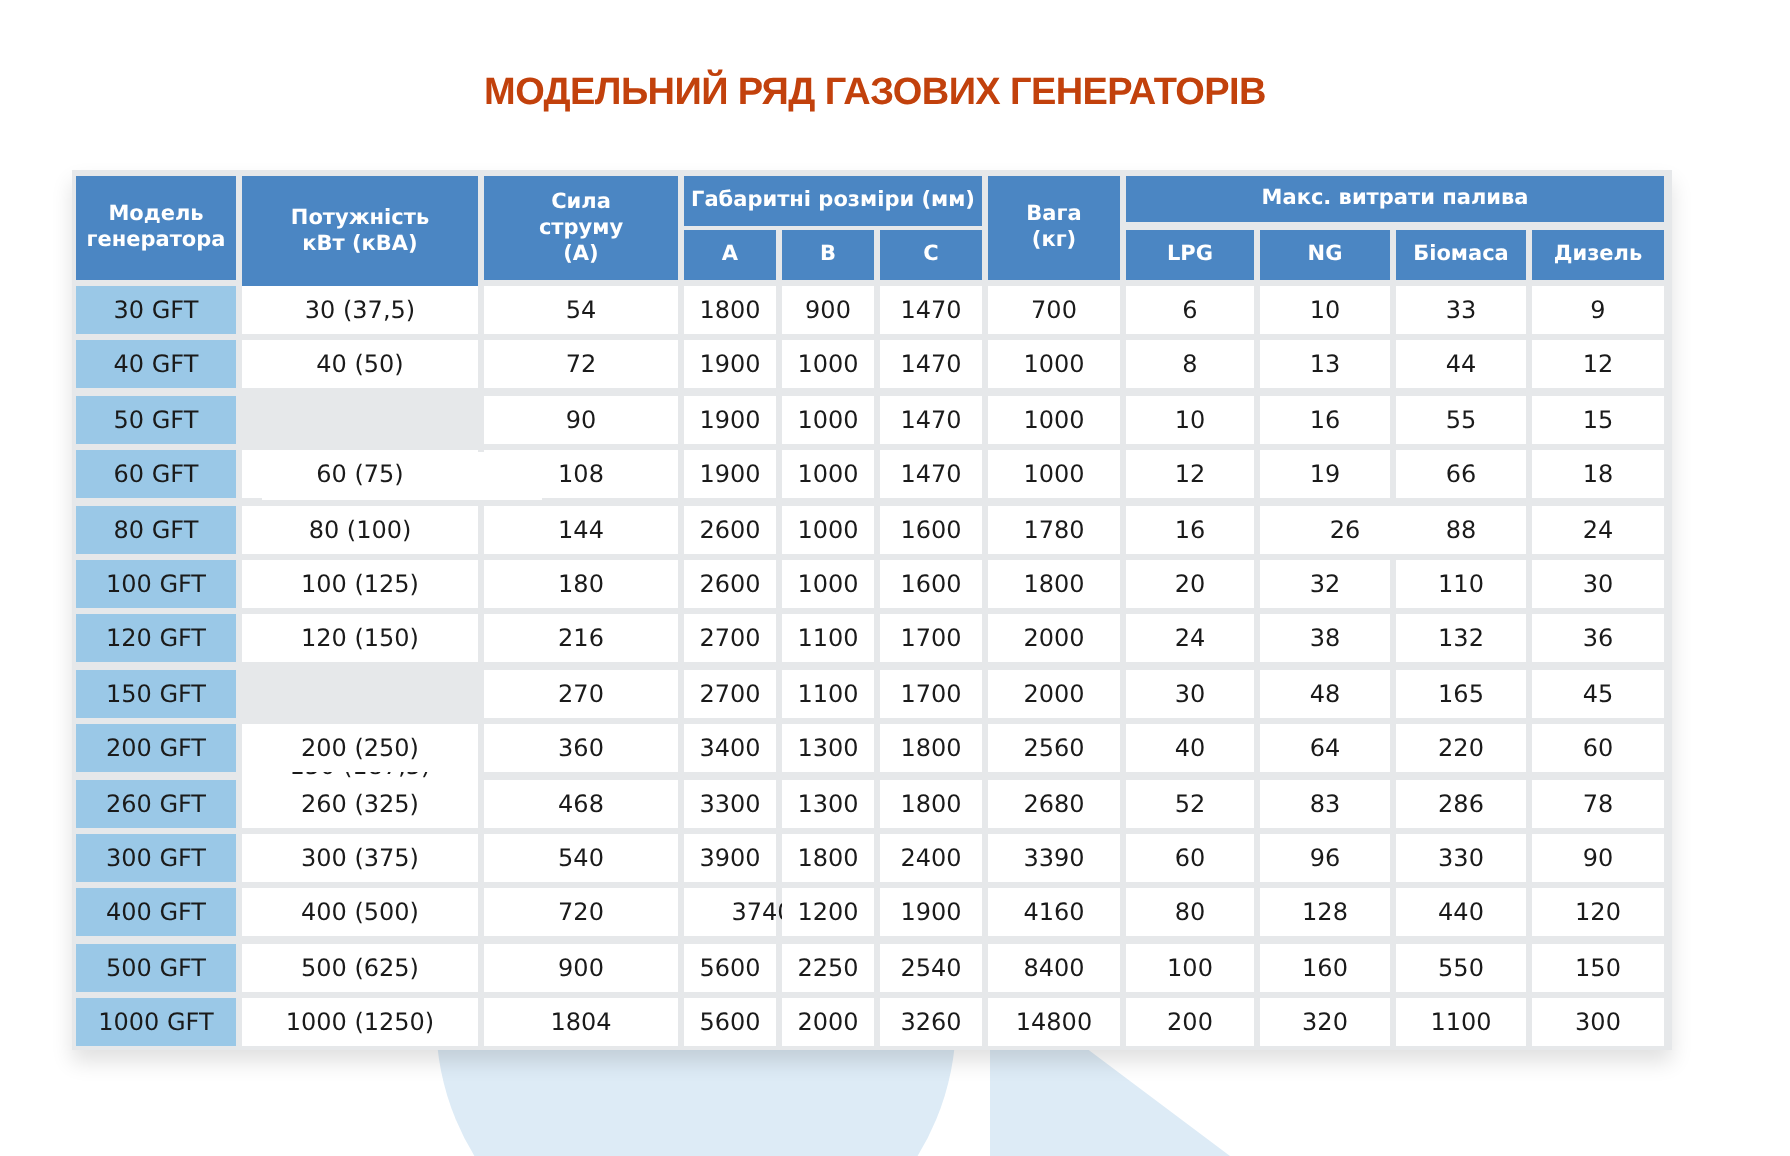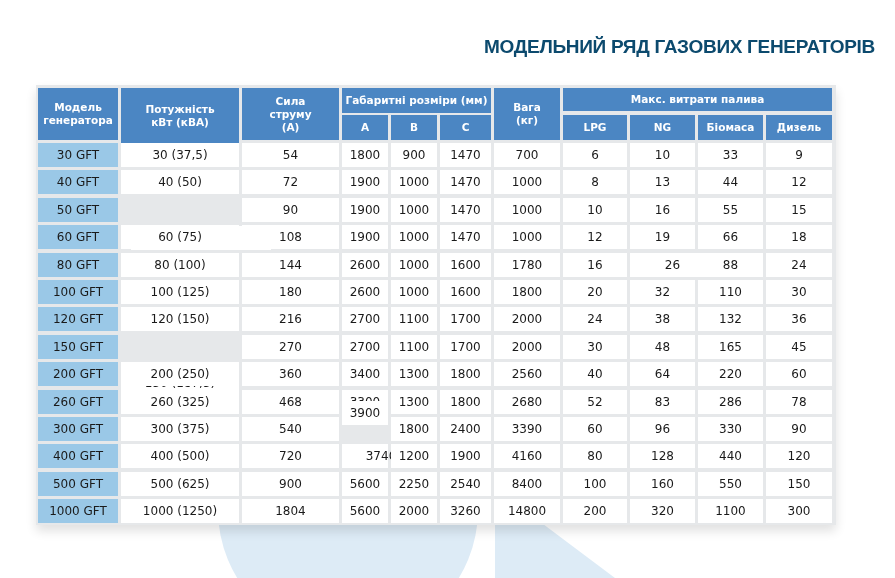--- a/index.html
+++ b/index.html
@@ -12,23 +12,23 @@
     .bg-circle {
       left: 218px; top: 380px; width: 260px; height: 260px; border-radius: 50%;
       background: #ddebf6;
     }
     .bg-tri {
       position: absolute; left: 495px; top: 515px; width: 120px; height: 63px;
       background: #ddebf6;
       clip-path: polygon(0 0, 30% 0, 100% 100%, 0 100%);
     }
     .title {
-      position: absolute; left: 0; top: 36px; width: 875px; text-align: right;
+      position: absolute; left: 0; top: 36px; width: 875px; text-align: center;
       font-family: "Liberation Sans", sans-serif; font-weight: bold; font-size: 19px;
-      color: #0c4a6e; letter-spacing: -0.3px;
+      color: #c2410c; letter-spacing: -0.3px;
     }
     .tbl {
       position: absolute; left: 36px; top: 85px; width: 800px; height: 440px;
       background: #e6e8ea;
       box-shadow: 0 6px 10px rgba(0,0,0,0.12);
     }
     .cell {
       position: absolute; display: flex; align-items: center; justify-content: center;
       text-align: center; box-sizing: border-box;
     }
@@ -166,21 +166,21 @@
     <div class="cell bd" style="left: 355px; top: 305px; width: 46px; height: 24px;">1300</div>
     <div class="cell bd" style="left: 404px; top: 305px; width: 51px; height: 24px;">1800</div>
     <div class="cell bd" style="left: 458px; top: 305px; width: 66px; height: 24px;">2680</div>
     <div class="cell bd" style="left: 527px; top: 305px; width: 64px; height: 24px;">52</div>
     <div class="cell bd" style="left: 594px; top: 305px; width: 65px; height: 24px;">83</div>
     <div class="cell bd" style="left: 662px; top: 305px; width: 65px; height: 24px;">286</div>
     <div class="cell bd" style="left: 730px; top: 305px; width: 66px; height: 24px;">78</div>
     <div class="cell mdl" style="left: 2px; top: 332px; width: 80px; height: 24px;">300 GFT</div>
     <div class="cell bd" style="left: 85px; top: 332px; width: 118px; height: 24px;">300 (375)</div>
     <div class="cell bd" style="left: 206px; top: 332px; width: 97px; height: 24px;">540</div>
-    <div class="cell bd" style="left: 306px; top: 316px; width: 46px; height: 24px;">3900</div>
+    <div class="cell bd" style="left: 306px; top: 332px; width: 46px; height: 24px;">3900</div>
     <div class="cell bd" style="left: 355px; top: 332px; width: 46px; height: 24px;">1800</div>
     <div class="cell bd" style="left: 404px; top: 332px; width: 51px; height: 24px;">2400</div>
     <div class="cell bd" style="left: 458px; top: 332px; width: 66px; height: 24px;">3390</div>
     <div class="cell bd" style="left: 527px; top: 332px; width: 64px; height: 24px;">60</div>
     <div class="cell bd" style="left: 594px; top: 332px; width: 65px; height: 24px;">96</div>
     <div class="cell bd" style="left: 662px; top: 332px; width: 65px; height: 24px;">330</div>
     <div class="cell bd" style="left: 730px; top: 332px; width: 66px; height: 24px;">90</div>
     <div class="cell mdl" style="left: 2px; top: 359px; width: 80px; height: 24px;">400 GFT</div>
     <div class="cell bd" style="left: 85px; top: 359px; width: 118px; height: 24px;">400 (500)</div>
     <div class="cell bd" style="left: 206px; top: 359px; width: 97px; height: 24px;">720</div>

